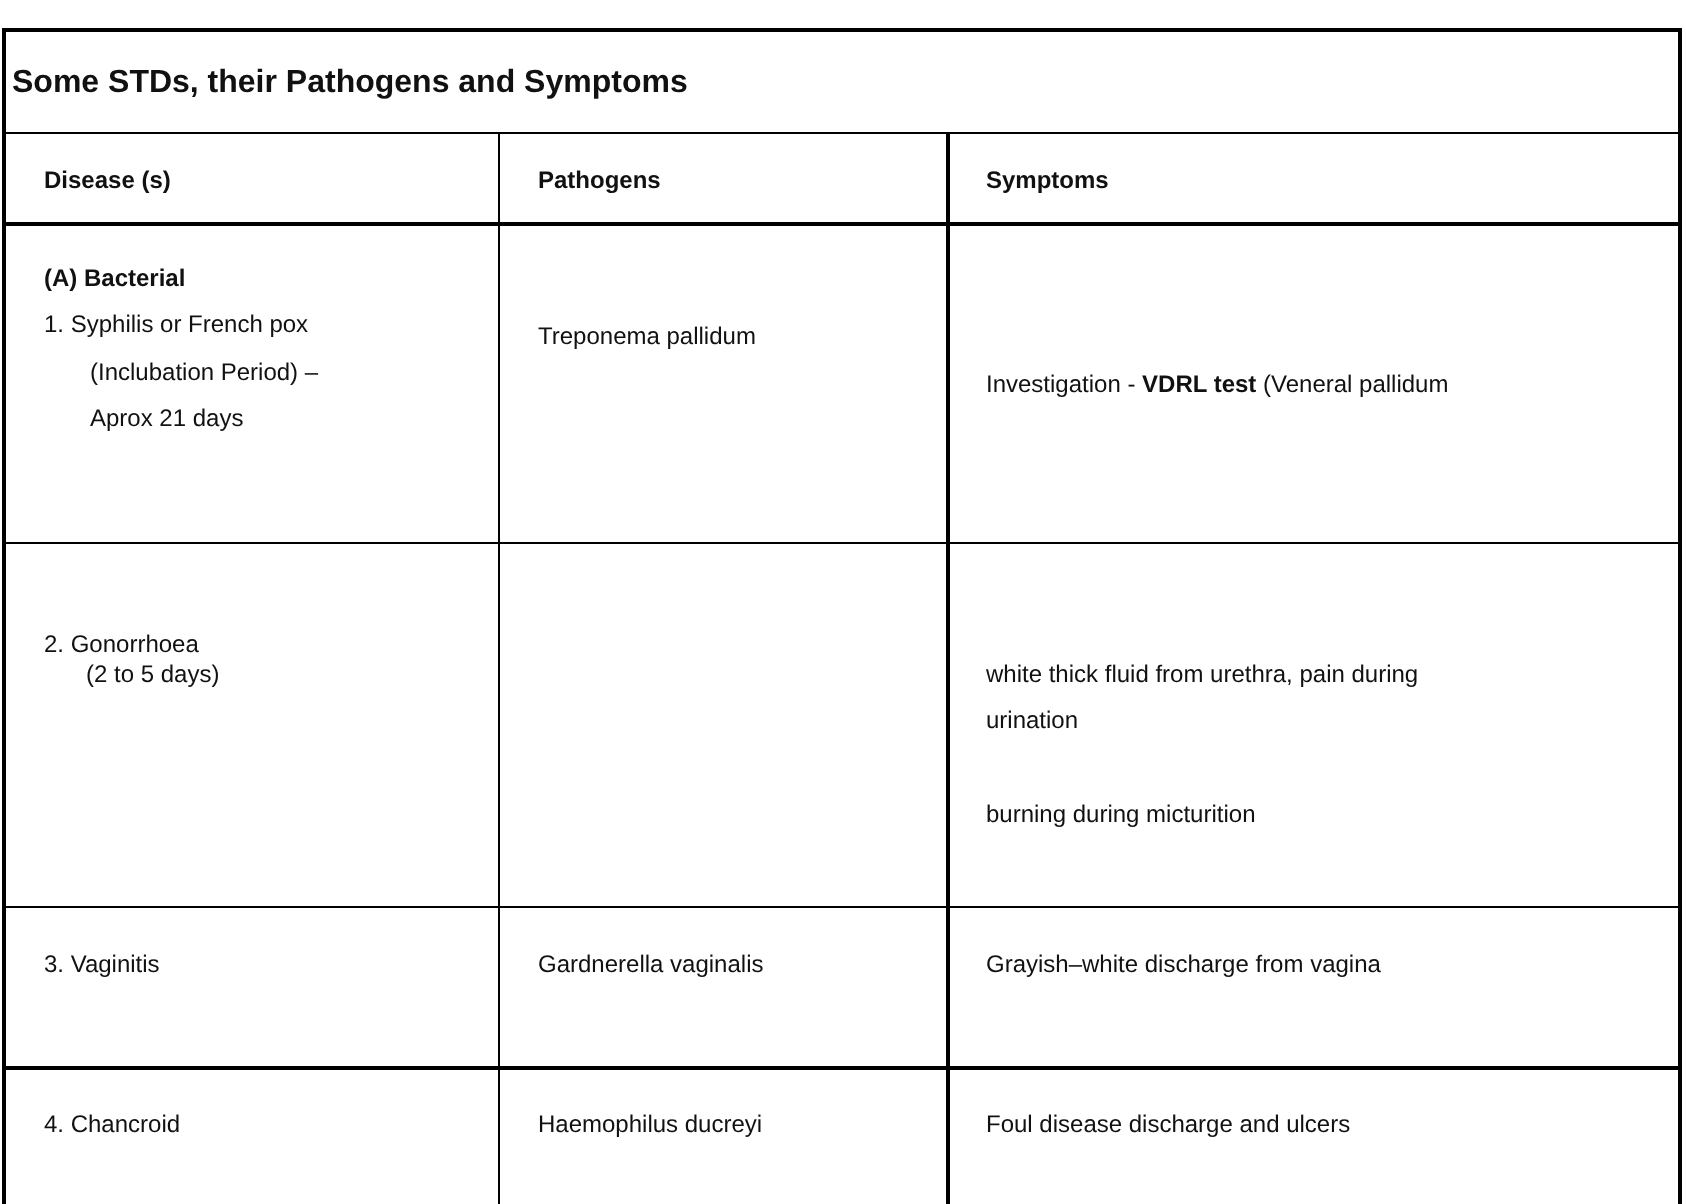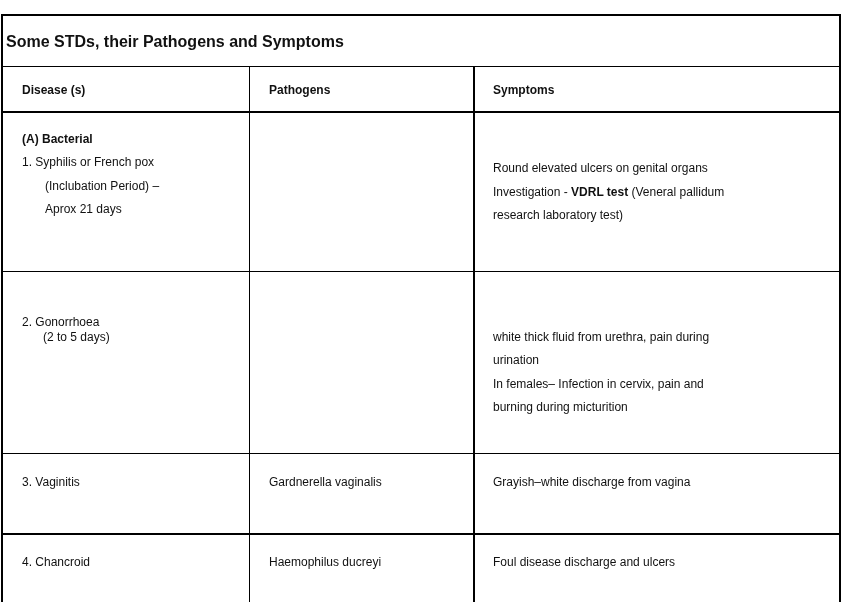--- a/index.html
+++ b/index.html
@@ -32,29 +32,27 @@
   <div class="txt title" style="left:3px; top:14px">Some STDs, their Pathogens and Symptoms</div>
 
   <div class="txt bold" style="left:19px; top:63px">Disease (s)</div>
   <div class="txt bold" style="left:266px; top:63px">Pathogens</div>
   <div class="txt bold" style="left:490px; top:63px">Symptoms</div>
 
   <div class="txt bold" style="left:19px; top:112px">(A) Bacterial</div>
   <div class="txt" style="left:19px; top:135px">1. Syphilis or French pox</div>
   <div class="txt" style="left:42px; top:159px">(Inclubation Period) –</div>
   <div class="txt" style="left:42px; top:182px">Aprox 21 days</div>
-  <div class="txt" style="left:490px; top:141px">Round elevated ulcers on genital organs</div>
+  <div class="txt" style="left:266px; top:141px">Treponema pallidum</div>
   <div class="txt" style="left:490px; top:165px"><span>Investigation - </span><span class="bold">VDRL test</span><span> (Veneral pallidum</span></div>
-  <div class="txt" style="left:490px; top:188px">research laboratory test)</div>
 
   <div class="txt" style="left:19px; top:295px">2. Gonorrhoea</div>
   <div class="txt" style="left:40px; top:310px">(2 to 5 days)</div>
   <div class="txt" style="left:490px; top:310px">white thick fluid from urethra, pain during</div>
   <div class="txt" style="left:490px; top:333px">urination</div>
-  <div class="txt" style="left:490px; top:357px">In females– Infection in cervix, pain and</div>
   <div class="txt" style="left:490px; top:380px">burning during micturition</div>
 
   <div class="txt" style="left:19px; top:455px">3. Vaginitis</div>
   <div class="txt" style="left:490px; top:455px">Grayish–white discharge from vagina</div>
   <div class="txt" style="left:266px; top:455px">Gardnerella vaginalis</div>
 
   <div class="txt" style="left:19px; top:535px">4. Chancroid</div>
   <div class="txt" style="left:266px; top:535px">Haemophilus ducreyi</div>
   <div class="txt" style="left:490px; top:535px">Foul disease discharge and ulcers</div>
 </div>

